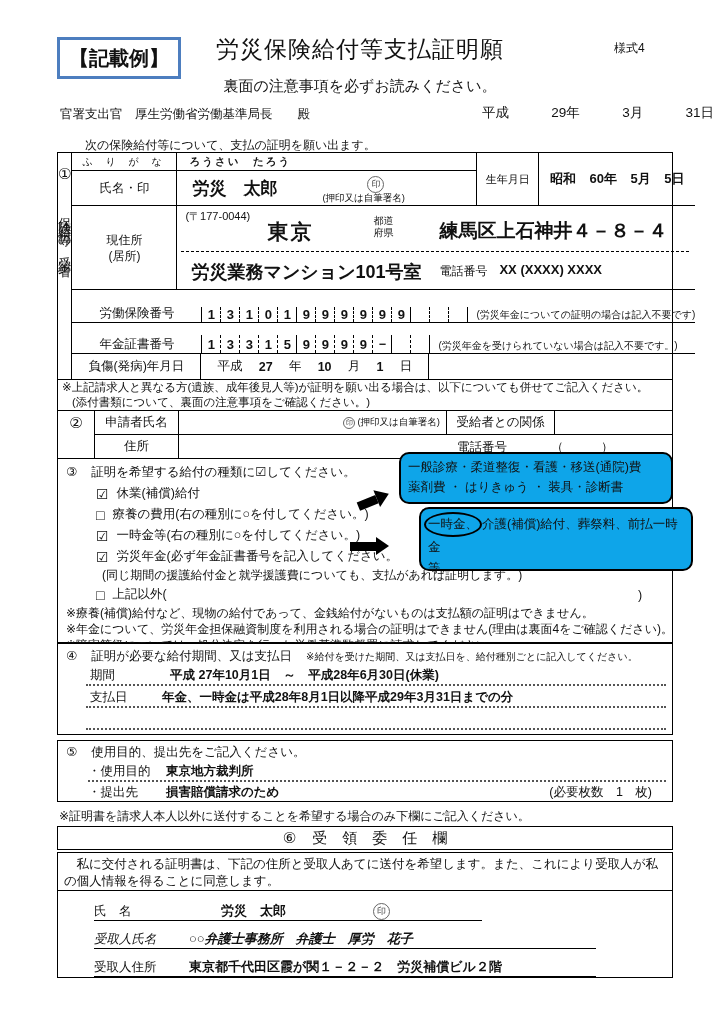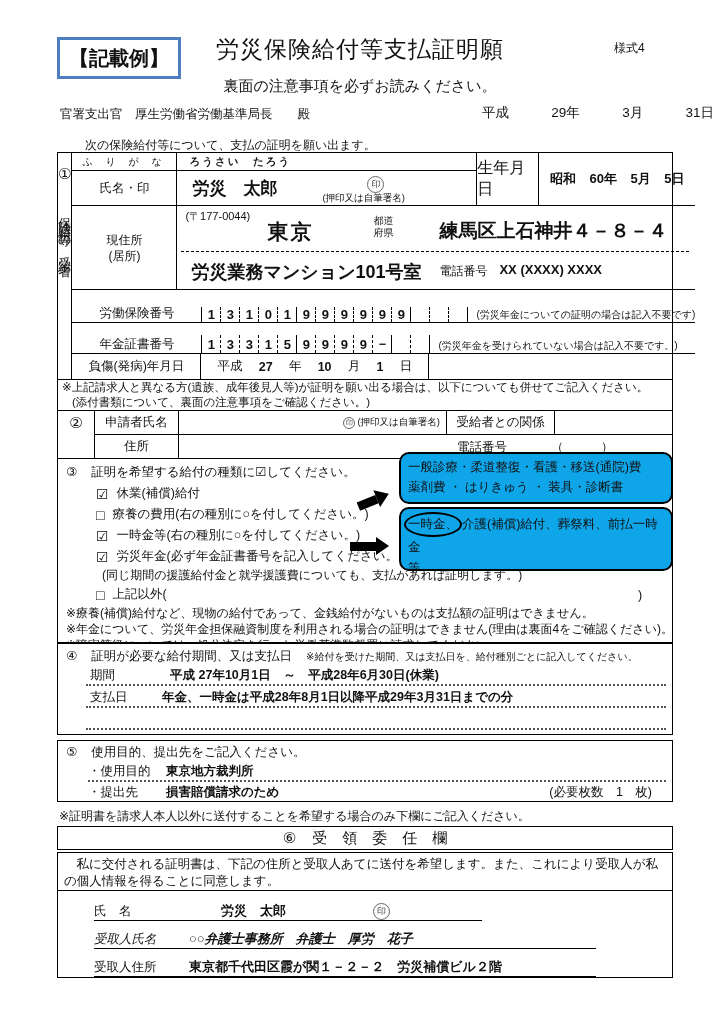--- a/index.html
+++ b/index.html
@@ -38,21 +38,21 @@
   .furilabel { width:105px; border-right:1px solid #000; font-size:10px; letter-spacing:5px; display:flex; align-items:center; padding-left:10px; }
   .furival { font-size:10.5px; font-weight:700; display:flex; align-items:center; padding-left:12px; letter-spacing:2px; }
   .namerow { flex:1; display:flex; position:relative; }
   .namelabel { width:105px; border-right:1px solid #000; font-size:12.5px; display:flex; align-items:center; justify-content:center; }
   .nameval { font-size:17px; font-weight:700; position:absolute; left:120px; top:6px; }
   .stampmark { display:inline-flex; width:17px; height:17px; border:1px solid #666; border-radius:50%;
                align-items:center; justify-content:center; font-size:9px; color:#444; }
   .namestamp { position:absolute; left:295px; top:5px; }
   .stampnote { position:absolute; left:250px; top:21px; font-size:9.5px; }
   .rowA-right { width:218px; display:flex; }
-  .birthlabel { width:62px; border-right:1px solid #000; font-size:16px; display:flex; align-items:center; justify-content:center; }
+  .birthlabel { width:62px; border-right:1px solid #000; font-size:11px; display:flex; align-items:center; justify-content:center; }
   .birthval { flex:1; display:flex; align-items:center; justify-content:space-around; font-size:13px; font-weight:600; padding:0 4px; }
   .rowB { height:84px; border-top:1px solid #000; display:flex; }
   .addrlabel { width:105px; border-right:1px solid #000; display:flex; flex-direction:column; align-items:center; justify-content:center; font-size:12px; line-height:16px; }
   .addrmain { flex:1; position:relative; }
   .postal { position:absolute; left:8px; top:3px; font-size:11px; }
   .tokyo { position:absolute; left:90px; top:12px; font-size:21px; font-weight:700; letter-spacing:2px; }
   .prefsuffix { position:absolute; left:196px; top:9px; font-size:10px; line-height:12px; }
   .addr1 { position:absolute; left:262px; top:12px; font-size:19px; font-weight:700; }
   .addrdash { position:absolute; left:4px; right:6px; top:45px; border-top:1.5px dashed #000; }
   .addr2 { position:absolute; left:14px; top:54px; font-size:18px; font-weight:700; }
@@ -87,21 +87,21 @@
   .sec3 { border-top:1px solid #000; flex:1; position:relative; font-size:12.5px; }
   .s3head { margin:5px 0 2px 8px; display:flex; gap:14px; }
   .cbrow { margin-left:38px; height:21px; display:flex; align-items:center; gap:8px; }
   .cb { font-size:14px; line-height:14px; }
   .s3subnote { margin-left:44px; height:17px; font-size:12px; display:flex; align-items:center; }
   .otherrow { margin-left:38px; height:21px; display:flex; align-items:center; gap:8px; }
   .otherclose { position:absolute; left:580px; }
   .s3note { margin-left:8px; height:16px; font-size:12px; display:flex; align-items:center; white-space:nowrap; }
   .callout { position:absolute; left:341px; width:274px; border:2px solid #000; border-radius:10px; background:#0ea5e9; font-size:12.5px; padding:3px 7px; line-height:20px; z-index:3; }
   .callout1 { top:-7px; height:52px; }
-  .callout2 { top:48px; height:64px; line-height:21px; }
+  .callout2 { top:48px; height:64px; line-height:21px;margin-left:20px; }
   .oval { display:inline-block; border:2px solid #000; border-radius:50%; padding:0 2px; margin-left:-4px; }
   .arrow { position:absolute; display:flex; align-items:center; z-index:2; }
   .arrow .shaft { width:20px; height:9px; background:#000; }
   .arrow .head { width:0; height:0; border-top:9px solid transparent; border-bottom:9px solid transparent; border-left:13px solid #000; }
   .arrow1 { left:299px; top:32px; transform:rotate(-22deg); }
   .arrow2 { left:292px; top:78px; }
   .arrow2 .shaft { width:26px; }
 
   
   .box4 { left:57px; top:643px; width:616px; height:92px; position:absolute; font-size:12.5px; }

